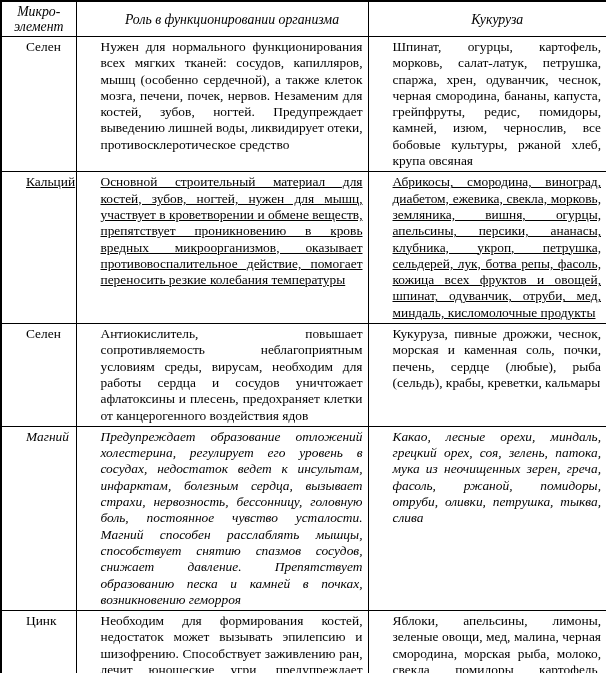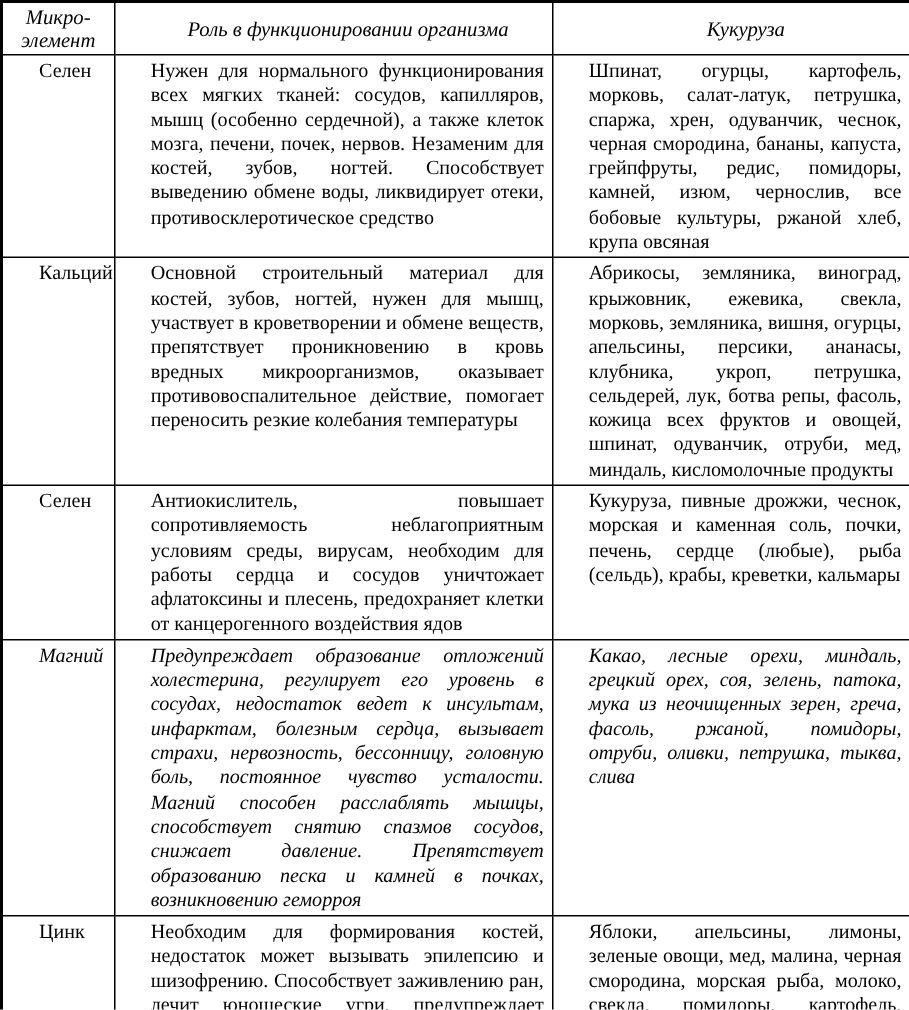--- a/index.html
+++ b/index.html
@@ -63,21 +63,21 @@
     padding-left: 7px;
     white-space: nowrap;
   }
   td.cell-role,
   td.cell-sources {
     text-align: justify;
     text-justify: inter-word;
   }
   
   tr.row-0 { height: 120px; }
-  tr.row-1 { height: 147px; }
+  tr.row-1 { height: 147px; text-decoration: underline; }
   tr.row-2 { height: 90px; margin-left: 16px;  }
   tr.row-3 { height: 148px; font-style: italic; }
   tr.row-4 { height: 130px; }
 </style>
 </head>
 <body>
 
 <div class="page">
   <table class="micro-table">
     <colgroup>
@@ -88,27 +88,27 @@
     <thead>
       <tr>
         <th class="h-element">Микро-элемент</th>
         <th>Роль в функционировании организма</th>
         <th>Кукуруза</th>
       </tr>
     </thead>
     <tbody>
       <tr class="row-0">
         <td class="cell-element">Селен</td>
-        <td class="cell-role">Нужен для нормального функционирования всех мягких тканей: сосудов, капилляров, мышц (особенно сердечной), а также клеток мозга, печени, почек, нервов. Незаменим для костей, зубов, ногтей. Способствует выведению обмене воды, ликвидирует отеки, противосклеротическое средство</td>
+        <td class="cell-role">Нужен для нормального функционирования всех мягких тканей: сосудов, капилляров, мышц (особенно сердечной), а также клеток мозга, печени, почек, нервов. Незаменим для костей, зубов, ногтей. Предупреждает выведению лишней воды, ликвидирует отеки, противосклеротическое средство</td>
         <td class="cell-sources">Шпинат, огурцы, картофель, морковь, салат-латук, петрушка, спаржа, хрен, одуванчик, чеснок, черная смородина, бананы, капуста, грейпфруты, редис, помидоры, камней, изюм, чернослив, все бобовые культуры, ржаной хлеб, крупа овсяная</td>
       </tr>
       <tr class="row-1">
         <td class="cell-element">Кальций</td>
         <td class="cell-role">Основной строительный материал для костей, зубов, ногтей, нужен для мышц, участвует в кроветворении и обмене веществ, препятствует проникновению в кровь вредных микроорганизмов, оказывает противовоспалительное действие, помогает переносить резкие колебания температуры</td>
-        <td class="cell-sources">Абрикосы, земляника, виноград, крыжовник, ежевика, свекла, морковь, земляника, вишня, огурцы, апельсины, персики, ананасы, клубника, укроп, петрушка, сельдерей, лук, ботва репы, фасоль, кожица всех фруктов и овощей, шпинат, одуванчик, отруби, мед, миндаль, кисломолочные продукты</td>
+        <td class="cell-sources">Абрикосы, смородина, виноград, диабетом, ежевика, свекла, морковь, земляника, вишня, огурцы, апельсины, персики, ананасы, клубника, укроп, петрушка, сельдерей, лук, ботва репы, фасоль, кожица всех фруктов и овощей, шпинат, одуванчик, отруби, мед, миндаль, кисломолочные продукты</td>
       </tr>
       <tr class="row-2">
         <td class="cell-element">Селен</td>
         <td class="cell-role">Антиокислитель, повышает сопротивляемость неблагоприятным условиям среды, вирусам, необходим для работы сердца и сосудов уничтожает афлатоксины и плесень, предохраняет клетки от канцерогенного воздействия ядов</td>
         <td class="cell-sources">Кукуруза, пивные дрожжи, чеснок, морская и каменная соль, почки, печень, сердце (любые), рыба (сельдь), крабы, креветки, кальмары</td>
       </tr>
       <tr class="row-3">
         <td class="cell-element">Магний</td>
         <td class="cell-role">Предупреждает образование отложений холестерина, регулирует его уровень в сосудах, недостаток ведет к инсультам, инфарктам, болезным сердца, вызывает страхи, нервозность, бессонницу, головную боль, постоянное чувство усталости. Магний способен расслаблять мышцы, способствует снятию спазмов сосудов, снижает давление. Препятствует образованию песка и камней в почках, возникновению геморроя</td>
         <td class="cell-sources">Какао, лесные орехи, миндаль, грецкий орех, соя, зелень, патока, мука из неочищенных зерен, греча, фасоль, ржаной, помидоры, отруби, оливки, петрушка, тыква, слива</td>

